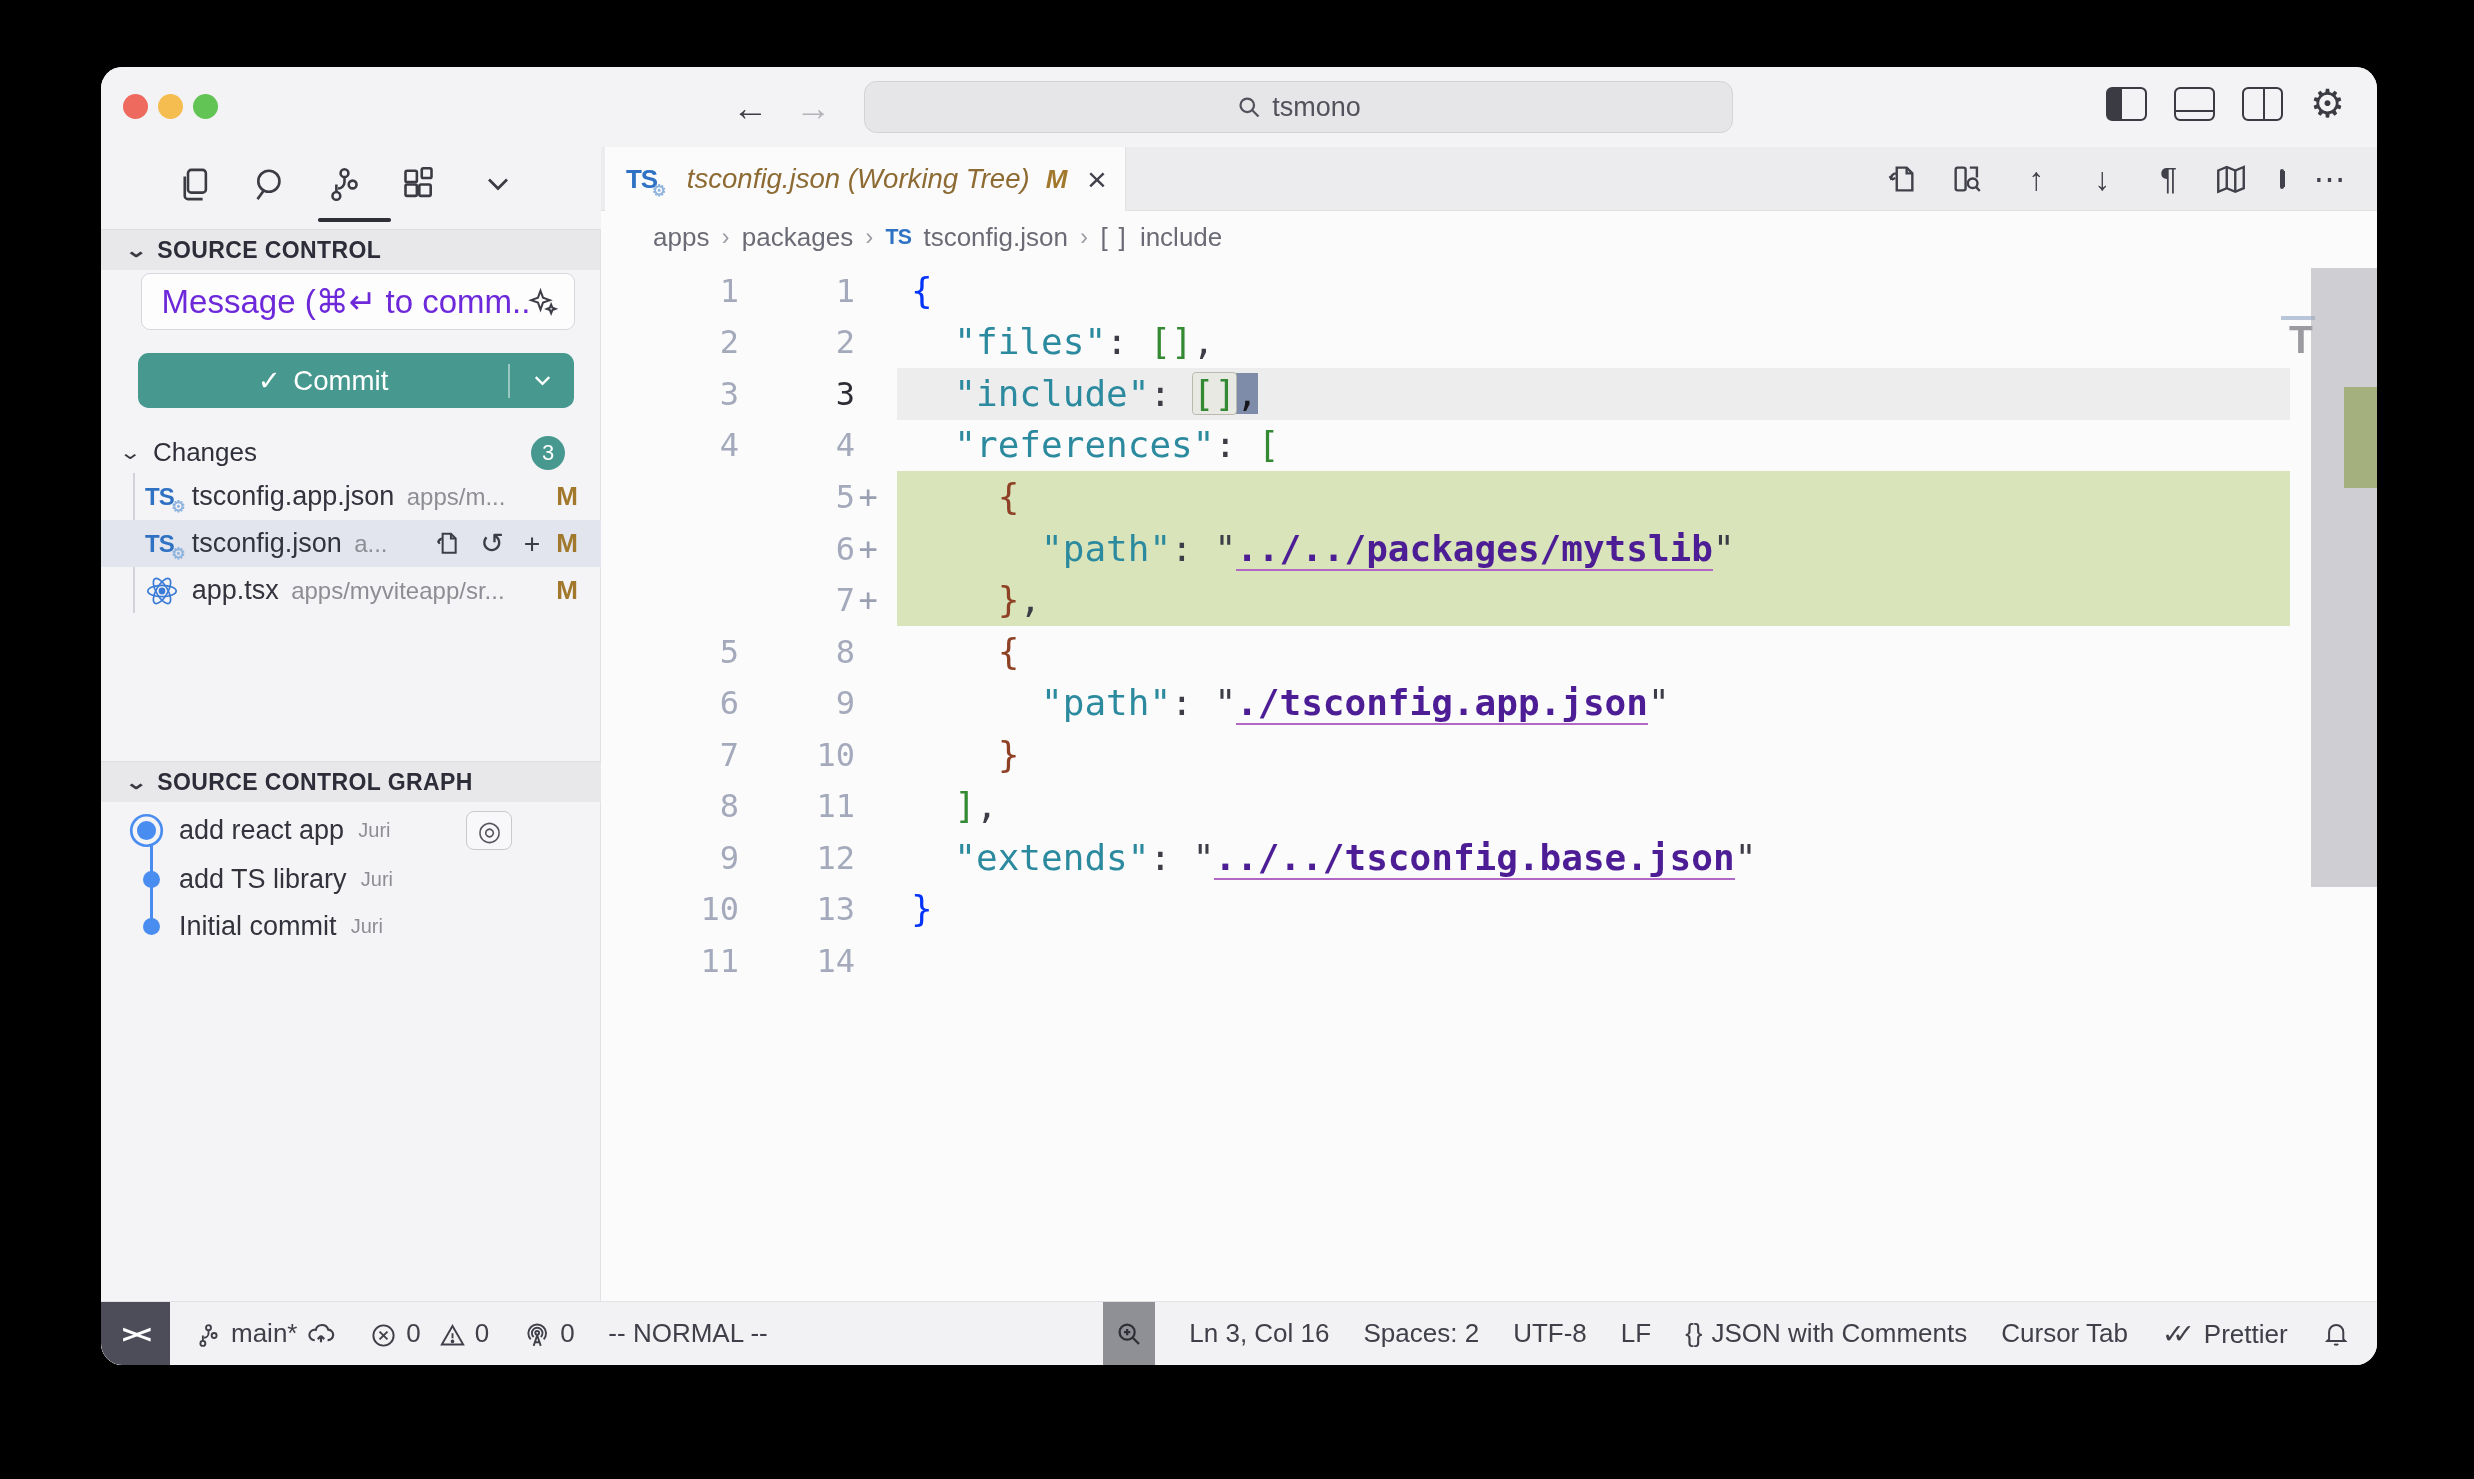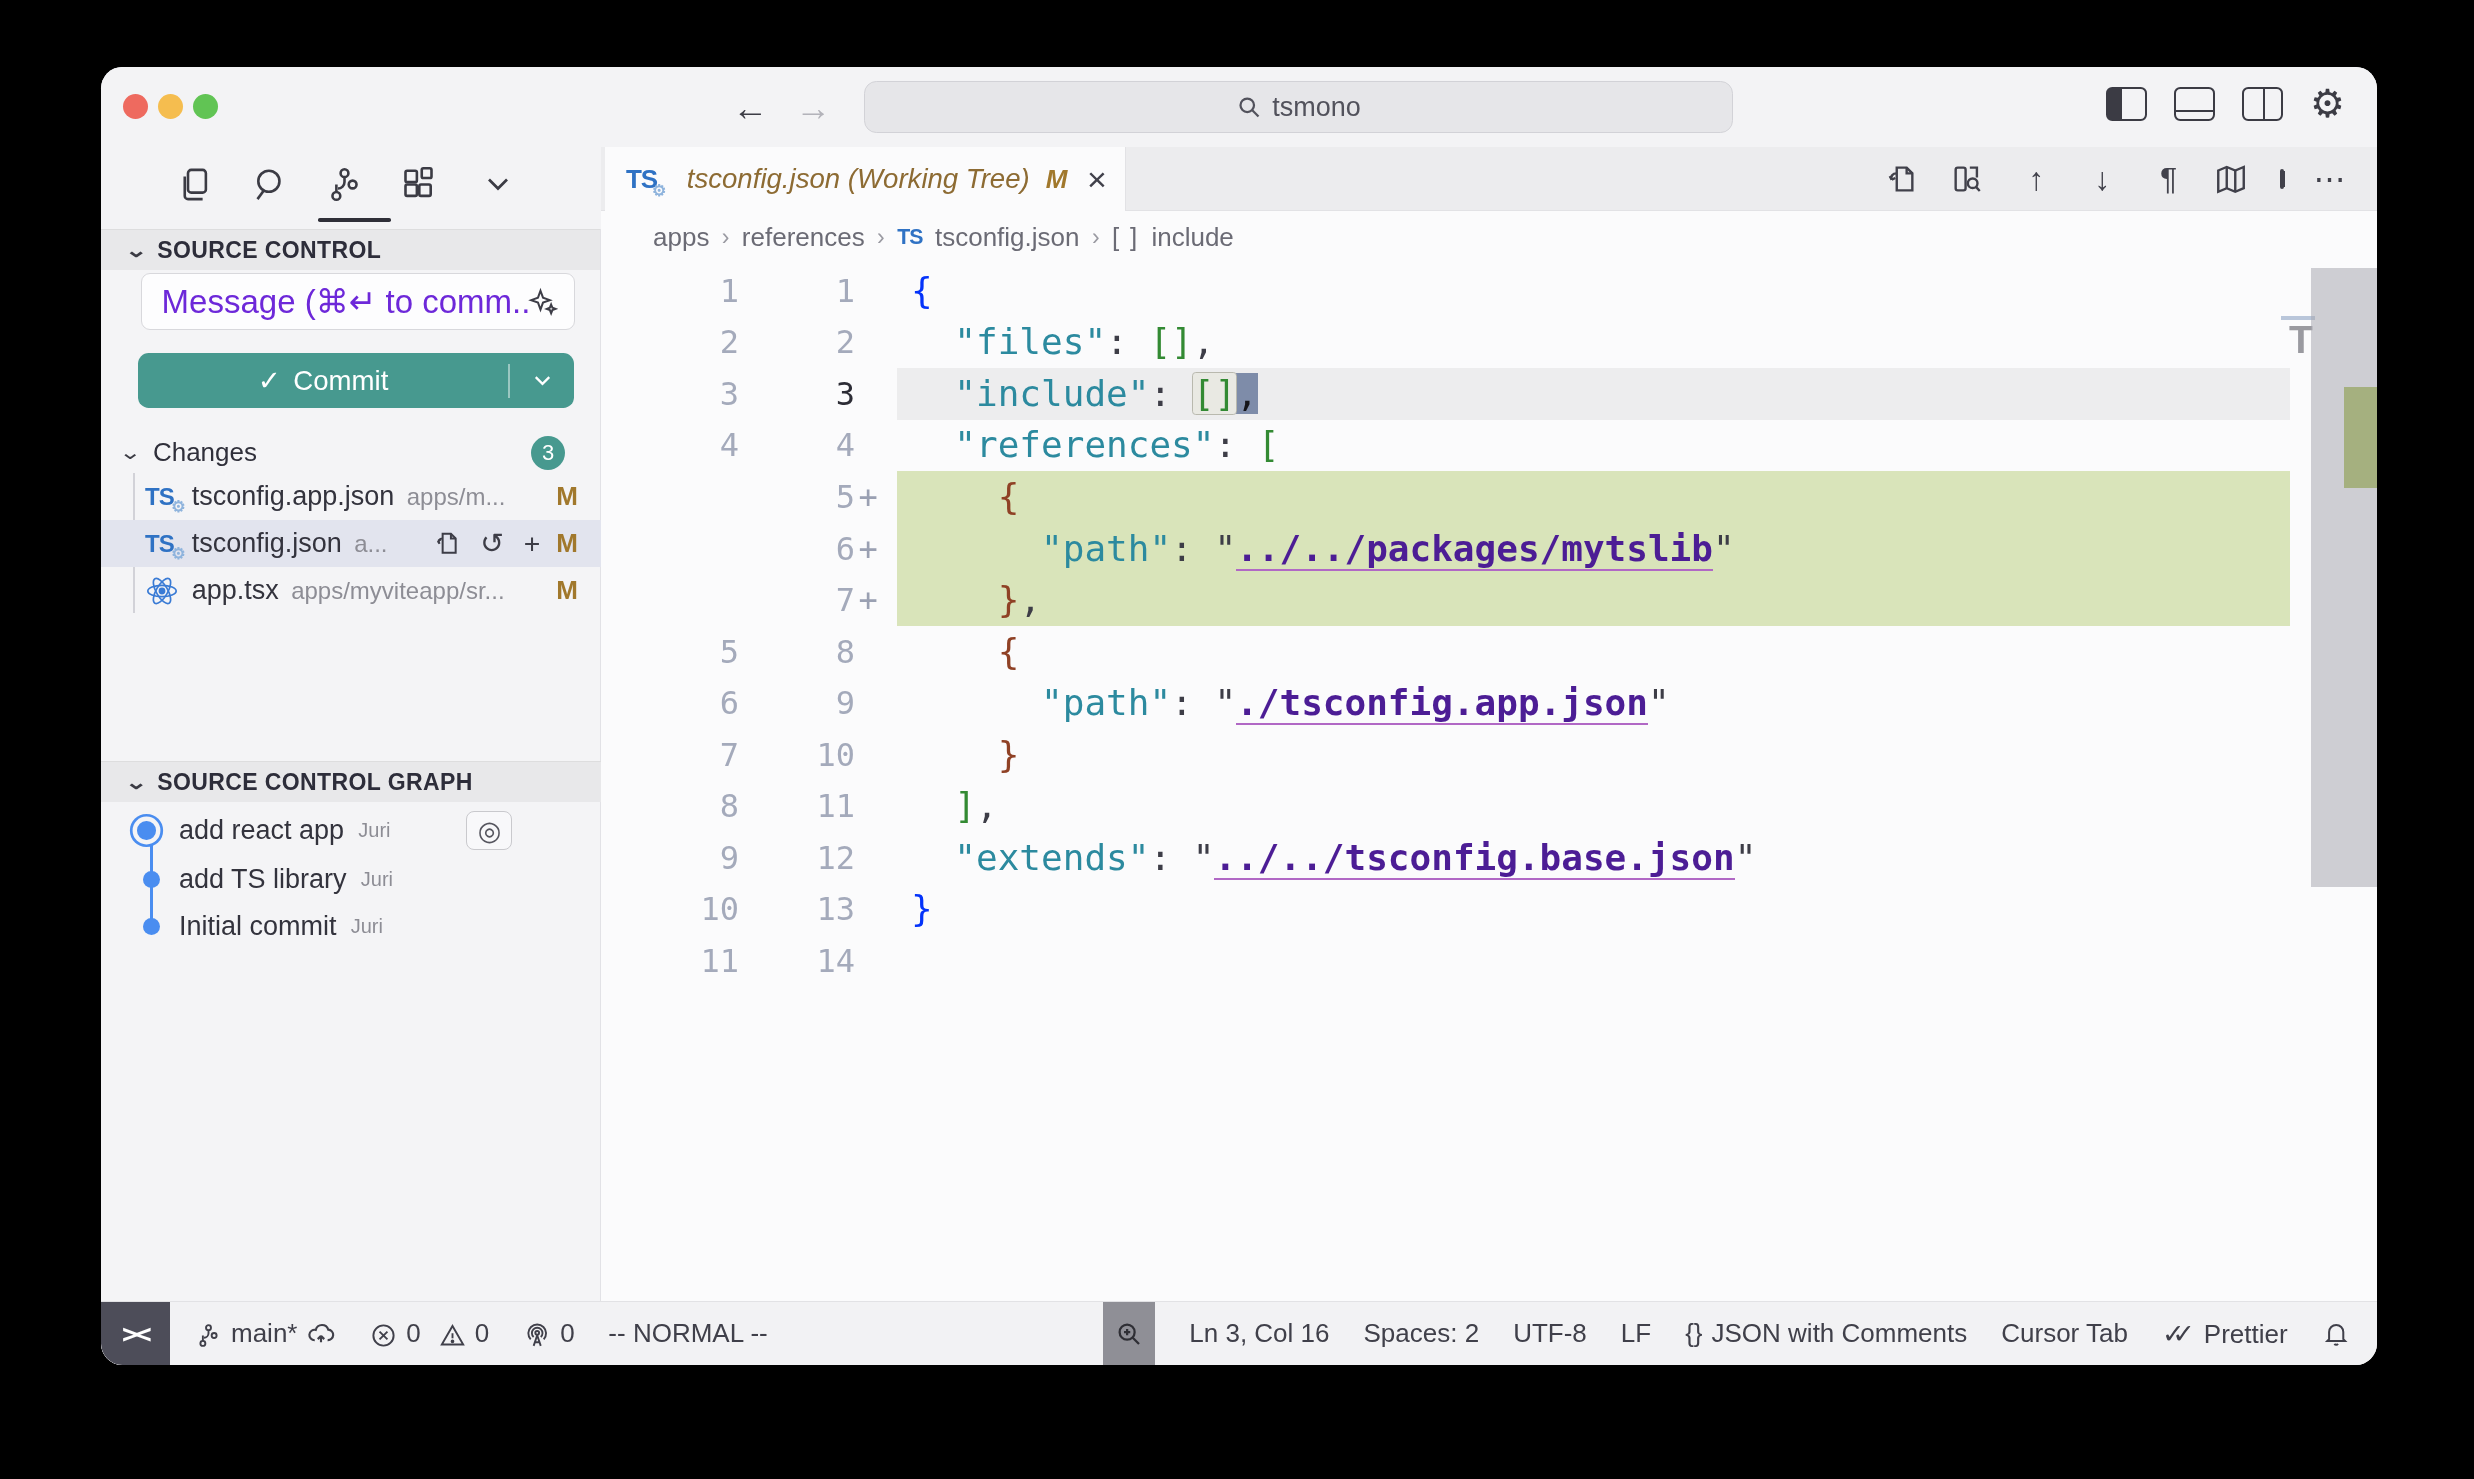--- a/index.html
+++ b/index.html
@@ -308,21 +308,21 @@
             </svg>
         </span>
         <span><span class="split-ico"></span></span>
         <span class="gi">⋯</span>
       </div>
     </div>
 
     <div class="breadcrumbs">
       <span>apps</span>
       <span class="bc-sep">›</span>
-      <span>references</span>
+      <span>packages</span>
       <span class="bc-sep">›</span>
       <span class="bc-ts">TS</span>
       <span>tsconfig.json</span>
       <span class="bc-sep">›</span>
       <span class="bc-arr">[ ]</span>
       <span>include</span>
     </div>
 
     <div class="codearea">
       <div id="code-rows">

